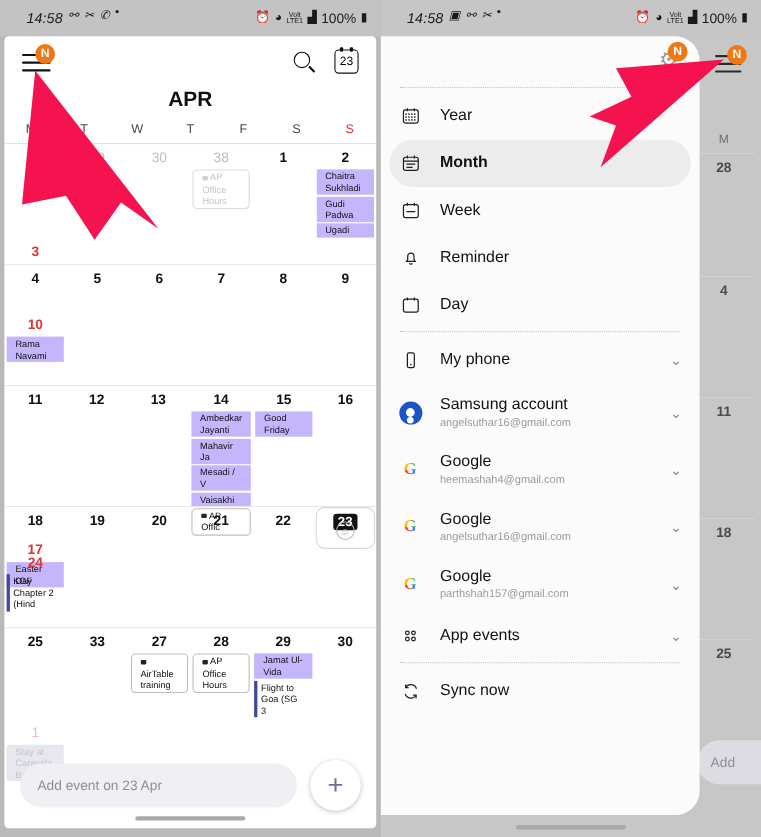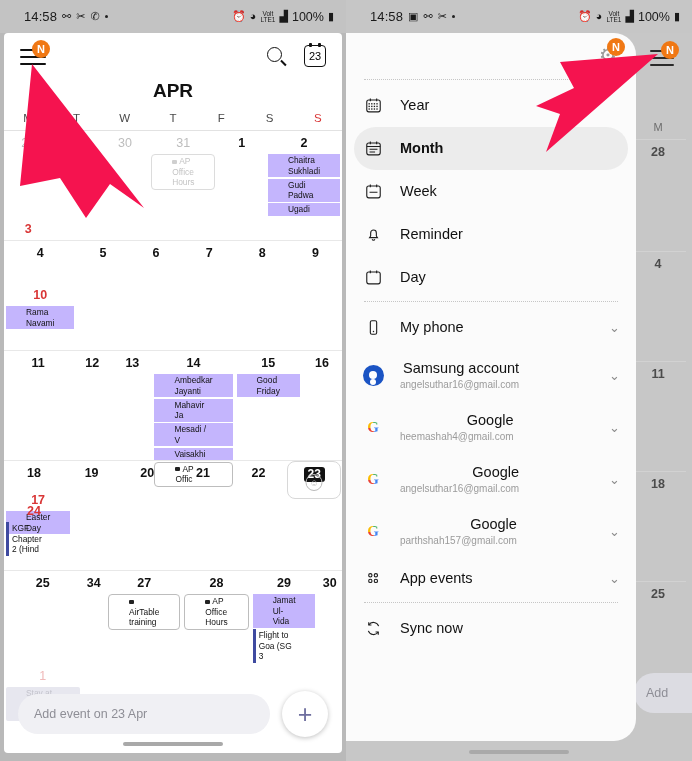--- a/index.html
+++ b/index.html
@@ -20,21 +20,21 @@
   
   .statusbar {
     position: absolute; top: 0; left: 0; right: 0;
     height: 33px;
     background: #c3c3c3;
     display: flex; align-items: center;
     padding: 0 12px 0 24px;
     font-size: 12.5px; color: #1a1a1a;
   }
   .phone.right .statusbar { background: #c6c6c6; }
-  .sb-left { display: flex; align-items: center; gap: 5px; }
+  .sb-left { display: flex; align-items: flex-start; gap: 5px; font-style: italic; }
   .sb-time { font-size: 13px; letter-spacing: .1px; }
   .sb-right { margin-left: auto; display: flex; align-items: center; gap: 4px; font-size: 12.5px; }
   .sb-ico { display: inline-block; line-height: 1; font-size: 11px; }
   .tiny-txt { font-size: 6.5px; line-height: 6px; text-align: center; }
   .dot { width: 3px; height: 3px; background: #222; border-radius: 50%; display:inline-block; }
 
   
   .app {
     position: absolute; top: 33px; left: 4px; right: 4px; bottom: 8px;
     background: #ffffff;
@@ -118,21 +118,21 @@
     display: inline-block; background: #121212; color: #fff;
     border-radius: 3px; padding: 0 4px; line-height: 15px; font-size: 12px;
   }
   .smiley {
     position: absolute; bottom: 7px; left: 50%; transform: translateX(-50%);
     width: 17px; height: 17px; border: 1.3px solid #b9b9b9; border-radius: 50%;
     color: #b9b9b9; font-size: 9px; display: flex; align-items: center; justify-content: center;
   }
   .evt {
     font-size: 8.4px; line-height: 10.5px; color: #111;
-    margin: 0 2px 1.5px; padding: 1px 20px; overflow: hidden;
+    margin: 0 2px 1.5px; padding: 1px 8px; overflow: hidden;
   }
   .evt.holiday { background: #c4b5fd; }
   .evt.outline { border: 1px solid #bdbdbd; border-radius: 4px; background: #fff; color: #111; }
   .evt.outline.ghost { color: #c4c4c4; border-color: #dcdcdc; }
   .evt.bar { border-left: 3px solid #3f4aa0; padding-left: 3px; }
   .evt.mute { background: #e7e7ef; color: #c3c3cc; border-radius: 2px; }
   .evt .sqr { display:inline-block; width:5px; height:4px; background:#222; margin-right:2px; vertical-align:middle; border-radius:1px;}
   .evt.outline.ghost .sqr { background:#cfcfcf; }
 
   .bottombar {
@@ -195,21 +195,21 @@
     position: absolute; right: 18px; top: 12px;
     width: 20px; height: 20px; color: #9a9a9a;
     display: flex; align-items: center; justify-content: center;
     font-size: 20px; line-height: 1;
   }
   .gear .badge-n { top: -7px; left: 9px; }
   .dotted { border-top: 1px dotted #c6c6c6; margin: 2px 18px 4px; }
 
   .mi {
     display: flex; align-items: center; gap: 16px;
-    height: 43px; padding: 0 16px; position: relative; text-align: right;
+    height: 43px; padding: 0 16px; position: relative;
   }
   .mi.tall { height: 52px; }
   .mi.selected { background: #ececec; border-radius: 22px; margin: 0 8px; padding: 0 8px; }
   .mi .icon { width: 22px; display: flex; justify-content: center; flex: none; }
   .mi .txt { display: flex; flex-direction: column; justify-content: center; }
   .mi .lbl { font-size: 14.5px; color: #111; line-height: 17px; }
   .mi.selected .lbl { font-weight: bold; }
   .mi .sub { font-size: 10px; color: #9b9b9b; line-height: 13px; margin-top: 1px; }
   .chev { margin-left: auto; color: #8b8b8b; font-size: 13px; }
 
@@ -291,21 +291,21 @@
             <div class="day other">
               <div class="daynum">28</div>
             </div>
             <div class="day other">
               <div class="daynum">29</div>
             </div>
             <div class="day other">
               <div class="daynum">30</div>
             </div>
             <div class="day other">
-              <div class="daynum">31</div>
+              <div class="daynum">38</div>
               <div class="evt outline ghost"><span class="sqr"></span>AP Office Hours</div>
             </div>
             <div class="day">
               <div class="daynum">1</div>
             </div>
             <div class="day">
               <div class="daynum">2</div>
               <div class="evt holiday">Chaitra Sukhladi</div>
               <div class="evt holiday">Gudi Padwa</div>
               <div class="evt holiday">Ugadi</div>
@@ -391,21 +391,21 @@
             <div class="day sun">
               <div class="daynum">24</div>
               <div class="evt bar">KGF Chapter 2 (Hind</div>
             </div>
           </div>
           <div class="week">
             <div class="day">
               <div class="daynum">25</div>
             </div>
             <div class="day">
-              <div class="daynum">34</div>
+              <div class="daynum">33</div>
             </div>
             <div class="day">
               <div class="daynum">27</div>
               <div class="evt outline"><span class="sqr"></span>AirTable training</div>
             </div>
             <div class="day">
               <div class="daynum">28</div>
               <div class="evt outline"><span class="sqr"></span>AP Office Hours</div>
             </div>
             <div class="day">

